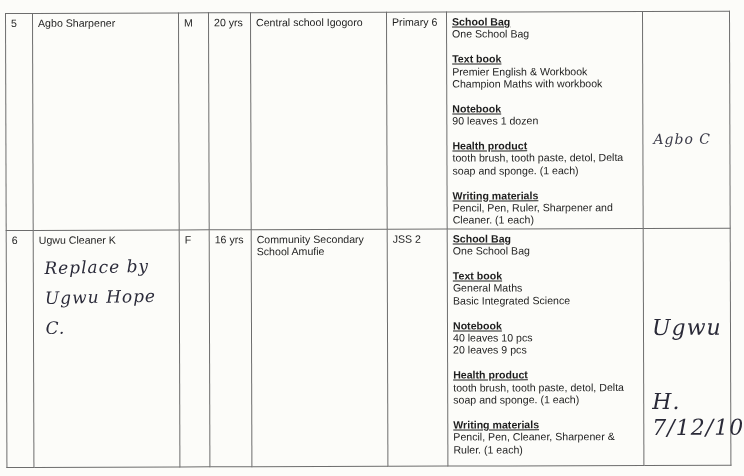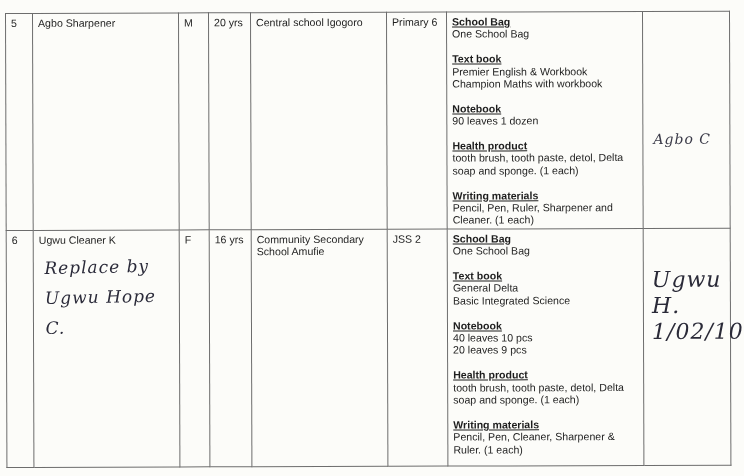--- a/index.html
+++ b/index.html
@@ -86,21 +86,21 @@
       color: #3a3a48;
     }
     .sig-large {
       position: absolute;
       left: 8px;
       top: 38px;
       font-size: 22px;
       line-height: 26px;
       color: #2a2a38;
     }
-    .sig-large span { display: block; }
+    .sig-large span { display: block; margin-top: 48px; }
   </style>
 </head>
 <body>
 
 <div class="sheet">
   <table class="beneficiaries">
     <colgroup>
       <col class="c-sn">
         <col class="c-name">
         <col class="c-sex">
@@ -164,21 +164,21 @@
         <td>16 yrs</td>
         <td>Community Secondary School Amufie</td>
         <td>JSS 2</td>
         <td class="items-cell">
           <div class="item-group">
             <span class="item-heading">School Bag</span>
             <span class="item-line">One School Bag</span>
           </div>
           <div class="item-group">
             <span class="item-heading">Text book</span>
-            <span class="item-line">General Delta</span>
+            <span class="item-line">General Maths</span>
             <span class="item-line">Basic Integrated Science</span>
           </div>
           <div class="item-group">
             <span class="item-heading">Notebook</span>
             <span class="item-line">40 leaves 10 pcs</span>
             <span class="item-line">20 leaves 9 pcs</span>
           </div>
           <div class="item-group">
             <span class="item-heading">Health product</span>
             <span class="item-line">tooth brush, tooth paste, detol, Delta</span>
@@ -186,19 +186,19 @@
           </div>
           <div class="item-group">
             <span class="item-heading">Writing materials</span>
             <span class="item-line">Pencil, Pen, Cleaner, Sharpener &amp;</span>
             <span class="item-line">Ruler. (1 each)</span>
           </div>
         </td>
         <td class="sig-cell">
           <span class="handwriting sig-large">
             <span>Ugwu</span>
-            <span>H. 1/02/10</span>
+            <span>H. 7/12/10</span>
           </span>
         </td>
       </tr>
     </tbody>
   </table>
 </div>
 
 </body></html>

